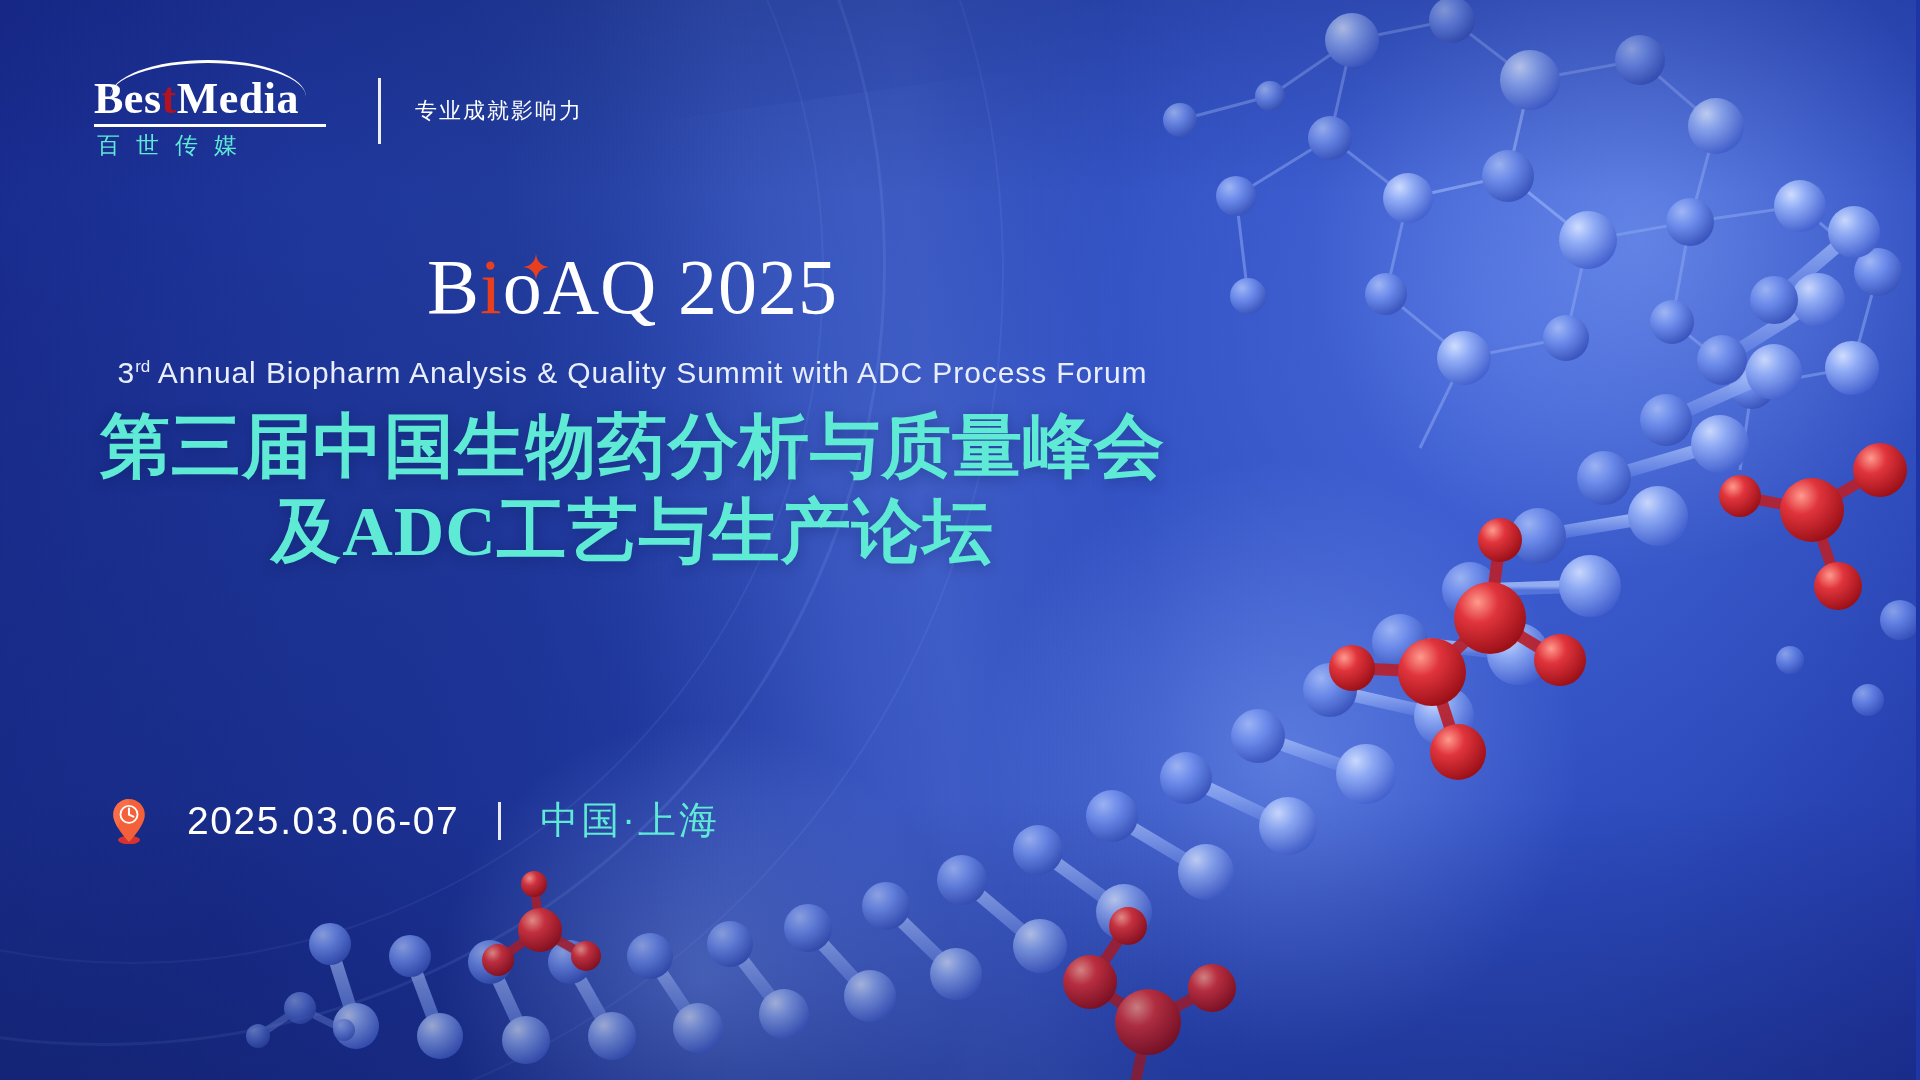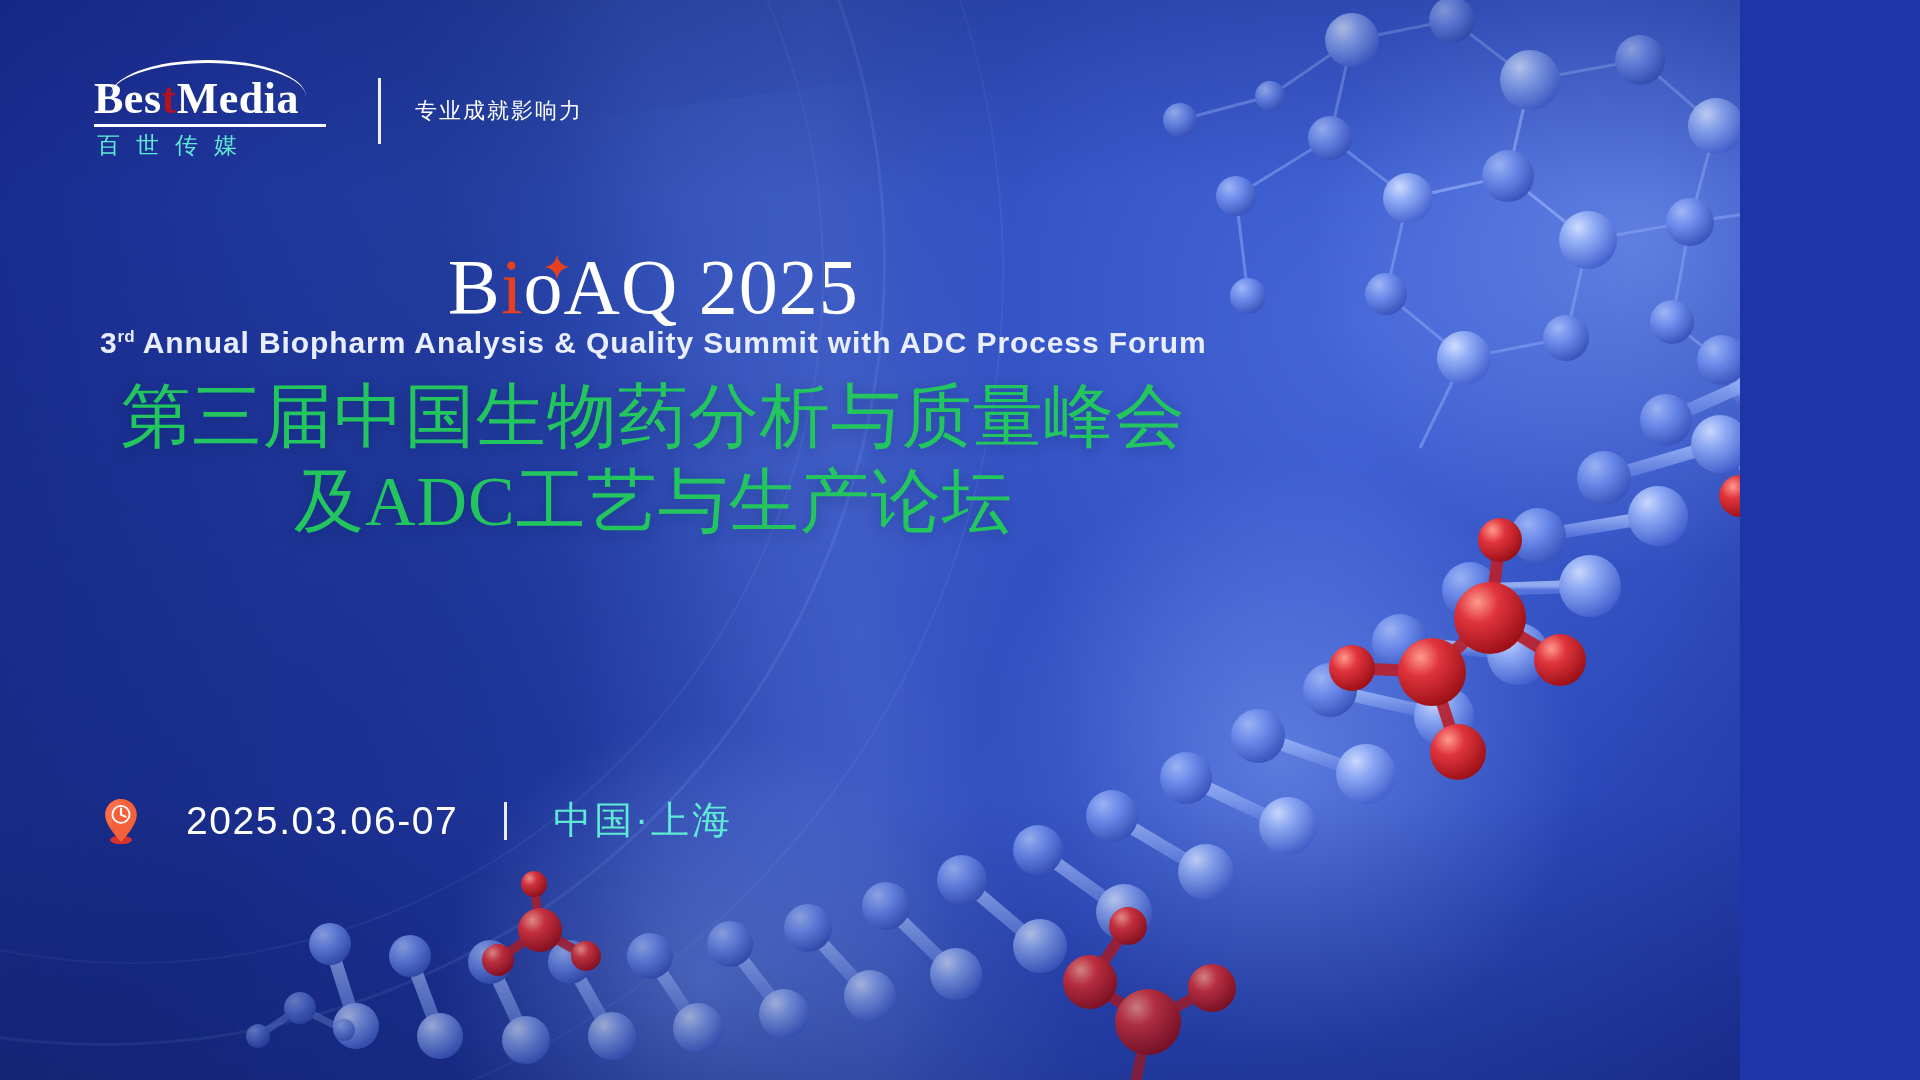--- a/index.html
+++ b/index.html
@@ -2,21 +2,21 @@
 <html><head>
 <meta charset="utf-8">
 <style>
   html, body {
     margin: 0;
     padding: 0;
     background: #1e35a8;
   }
   #stage {
     position: relative;
-    width: 1740px;
+    width: 1916px;
     height: 1080px;
     overflow: hidden;
     font-family: "Liberation Sans", sans-serif;
     background: #2440b4;
   }
 
   
   .bg-base {
     position: absolute; inset: 0;
     background:
@@ -146,51 +146,52 @@
   }
   .brand-line .red-i { color: #e8401f; position: relative; }
   .sparkle {
     position: absolute;
     left: 96px; top: 6px;
     width: 26px; height: 26px;
     pointer-events: none;
   }
 
   .subtitle-en {
+    margin-top: 30px;
     font-size: 30px;
     color: #e9eeff;
     letter-spacing: 0.9px;
     white-space: nowrap;
-    font-weight: 700;
+    font-weight: 400;
   }
   .subtitle-en sup {
     font-size: 17px;
     vertical-align: super;
     letter-spacing: 0;
   }
 
   .title-cn {
     margin-top: 14px;
     font-family: "Liberation Serif", serif;
-    font-weight: 400;
+    font-weight: 700;
     font-size: 70px;
     line-height: 1.22;
-    color: #22c55e;
+    color: #5eead4;
     letter-spacing: 1px;
     white-space: nowrap;
     text-shadow: 0 3px 14px rgba(8,18,70,0.30);
   }
 
   
   .meta-row {
     position: absolute;
-    left: 104px; top: 795px;
+    left: 112px; top: 795px;
     display: flex;
     align-items: center;
-    gap: 16px;
+    gap: 9px;
   }
   .pin-icon { width: 34px; height: 46px; flex: 0 0 auto; }
   .meta-date {
     margin-left: 32px;
     font-size: 39px;
     color: #ffffff;
     letter-spacing: 1.6px;
     white-space: nowrap;
   }
   .meta-sep {

